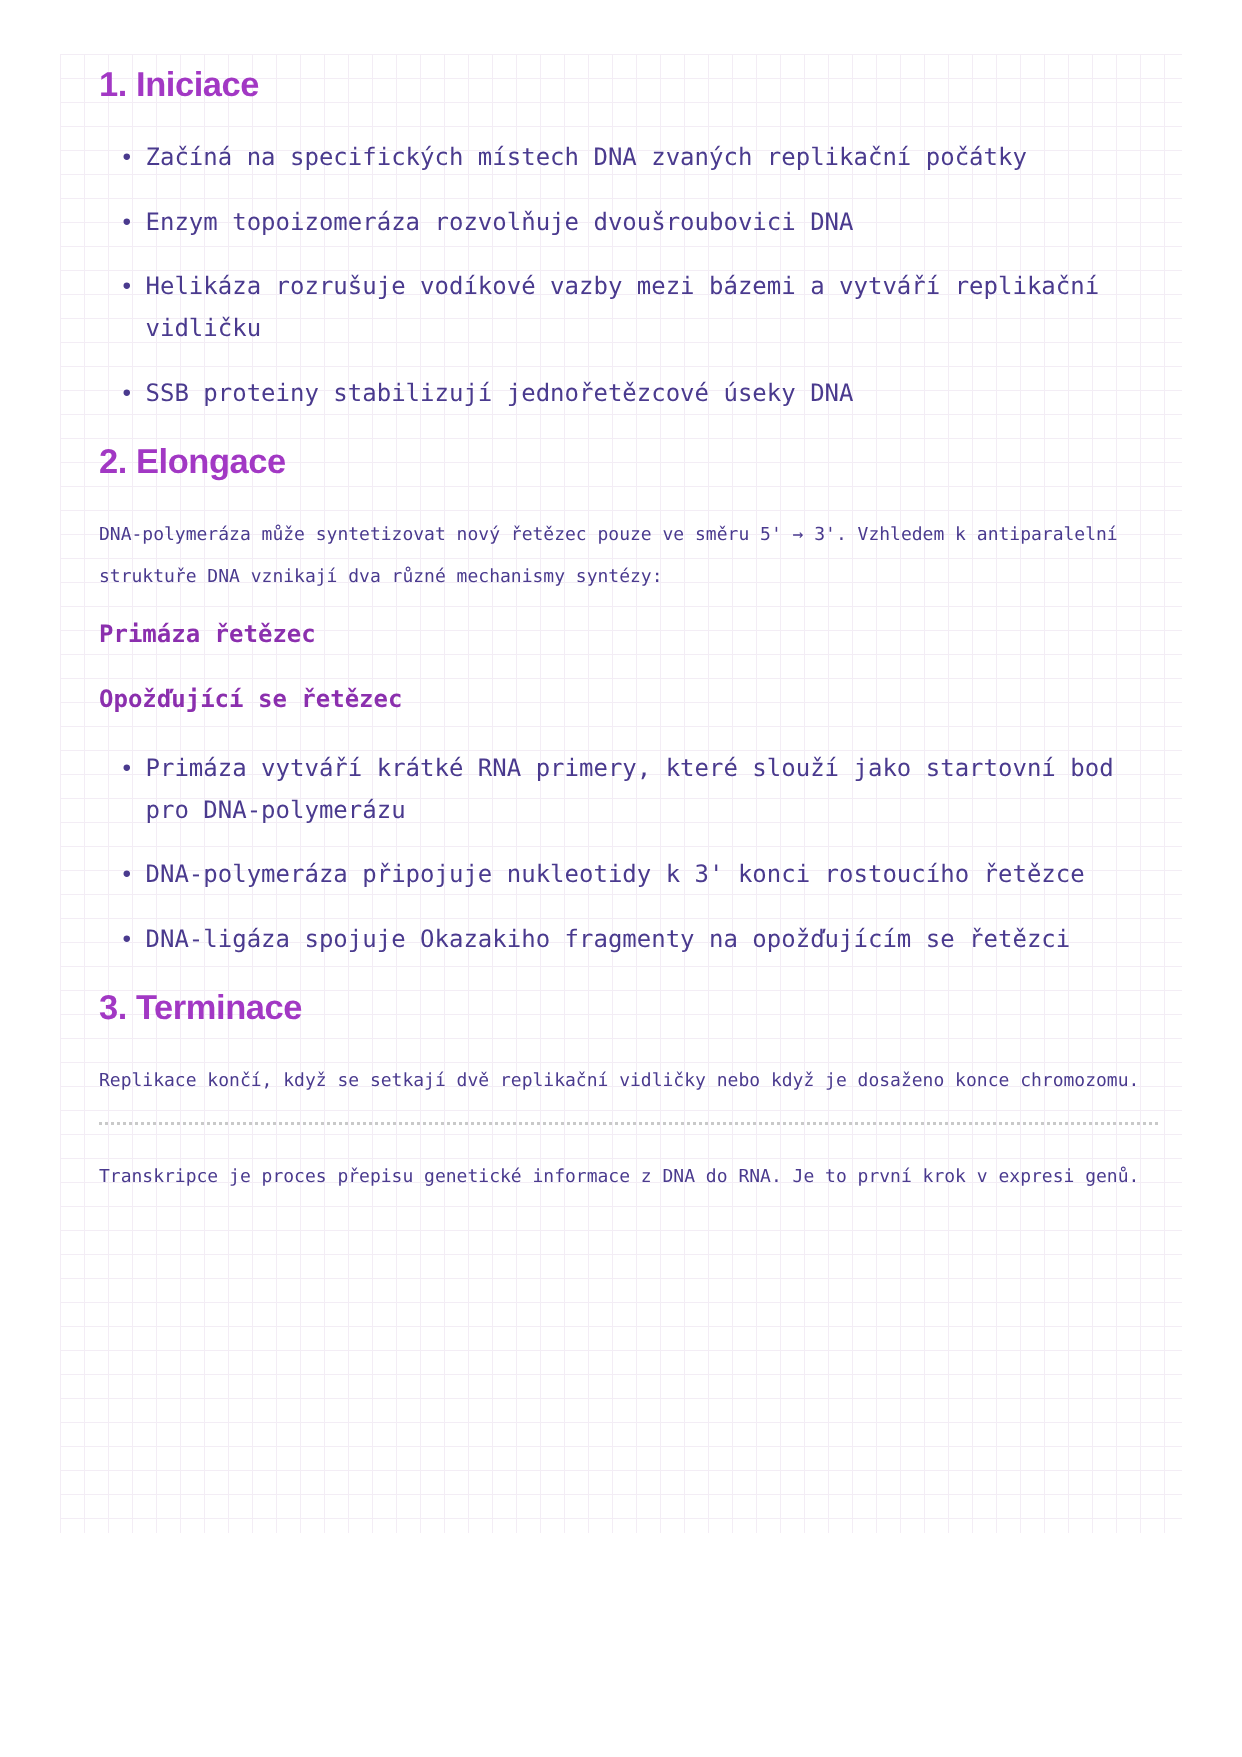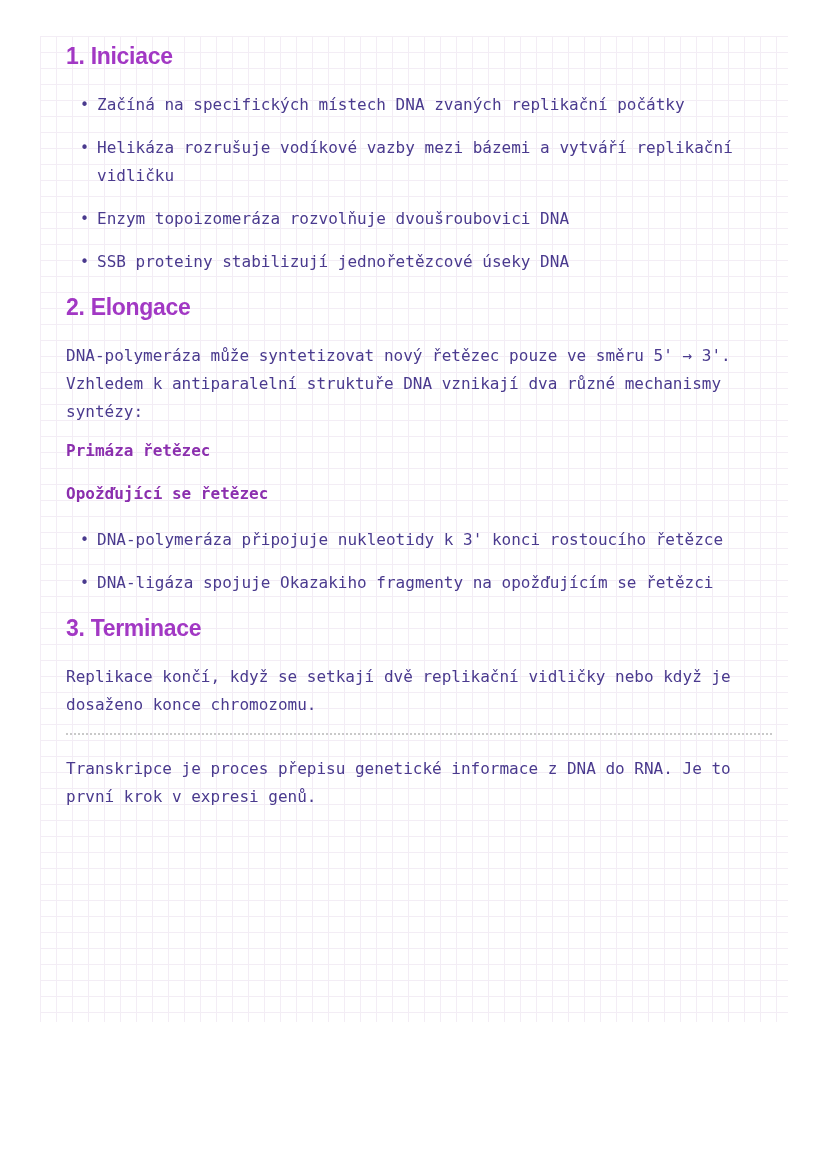--- a/index.html
+++ b/index.html
@@ -47,21 +47,21 @@
     font-weight: 700;
     font-size: 23px;
     line-height: 26px;
     letter-spacing: -0.3px;
     color: var(--h2, #a238c4);
     margin: 18px 0 22px 0;
   }
   .h2.first { margin-top: 0; }
 
   .para {
-    font-size: 16px;
+    font-size: 12px;
     line-height: 28px;
     color: var(--body-text, #4a3a8e);
     margin: 0 0 14px 0;
   }
 
   .subheading {
     font-size: 16px;
     line-height: 21px;
     font-weight: 700;
     color: var(--subheading, #8b2fae);
@@ -126,36 +126,37 @@
 <body>
 
 <div class="page">
 
   <div class="grid-area">
 
     <div class="h2 first">1. Iniciace</div>
 
     <ul class="bullets">
       <li>Začíná na specifických místech DNA zvaných replikační počátky</li>
+      <li>Enzym topoizomeráza rozvolňuje dvoušroubovici DNA</li>
       <li>Helikáza rozrušuje vodíkové vazby mezi bázemi a vytváří replikační vidličku</li>
-      <li>Enzym topoizomeráza rozvolňuje dvoušroubovici DNA</li>
       <li>SSB proteiny stabilizují jednořetězcové úseky DNA</li>
     </ul>
 
     <div class="h2">2. Elongace</div>
 
     <div class="para">DNA-polymeráza může syntetizovat nový řetězec pouze ve směru 5' → 3'. Vzhledem k antiparalelní struktuře DNA vznikají dva různé mechanismy syntézy:</div>
 
     <div class="subheading">Primáza řetězec</div>
 
 
     <div class="subheading">Opožďující se řetězec</div>
 
 
     <ul class="bullets">
+      <li>Primáza vytváří krátké RNA primery, které slouží jako startovní bod pro DNA-polymerázu</li>
       <li>DNA-polymeráza připojuje nukleotidy k 3' konci rostoucího řetězce</li>
       <li>DNA-ligáza spojuje Okazakiho fragmenty na opožďujícím se řetězci</li>
     </ul>
 
     <div class="h2">3. Terminace</div>
 
     <div class="para">Replikace končí, když se setkají dvě replikační vidličky nebo když je dosaženo konce chromozomu.</div>
 
 
     <div class="dotted-divider"></div>

